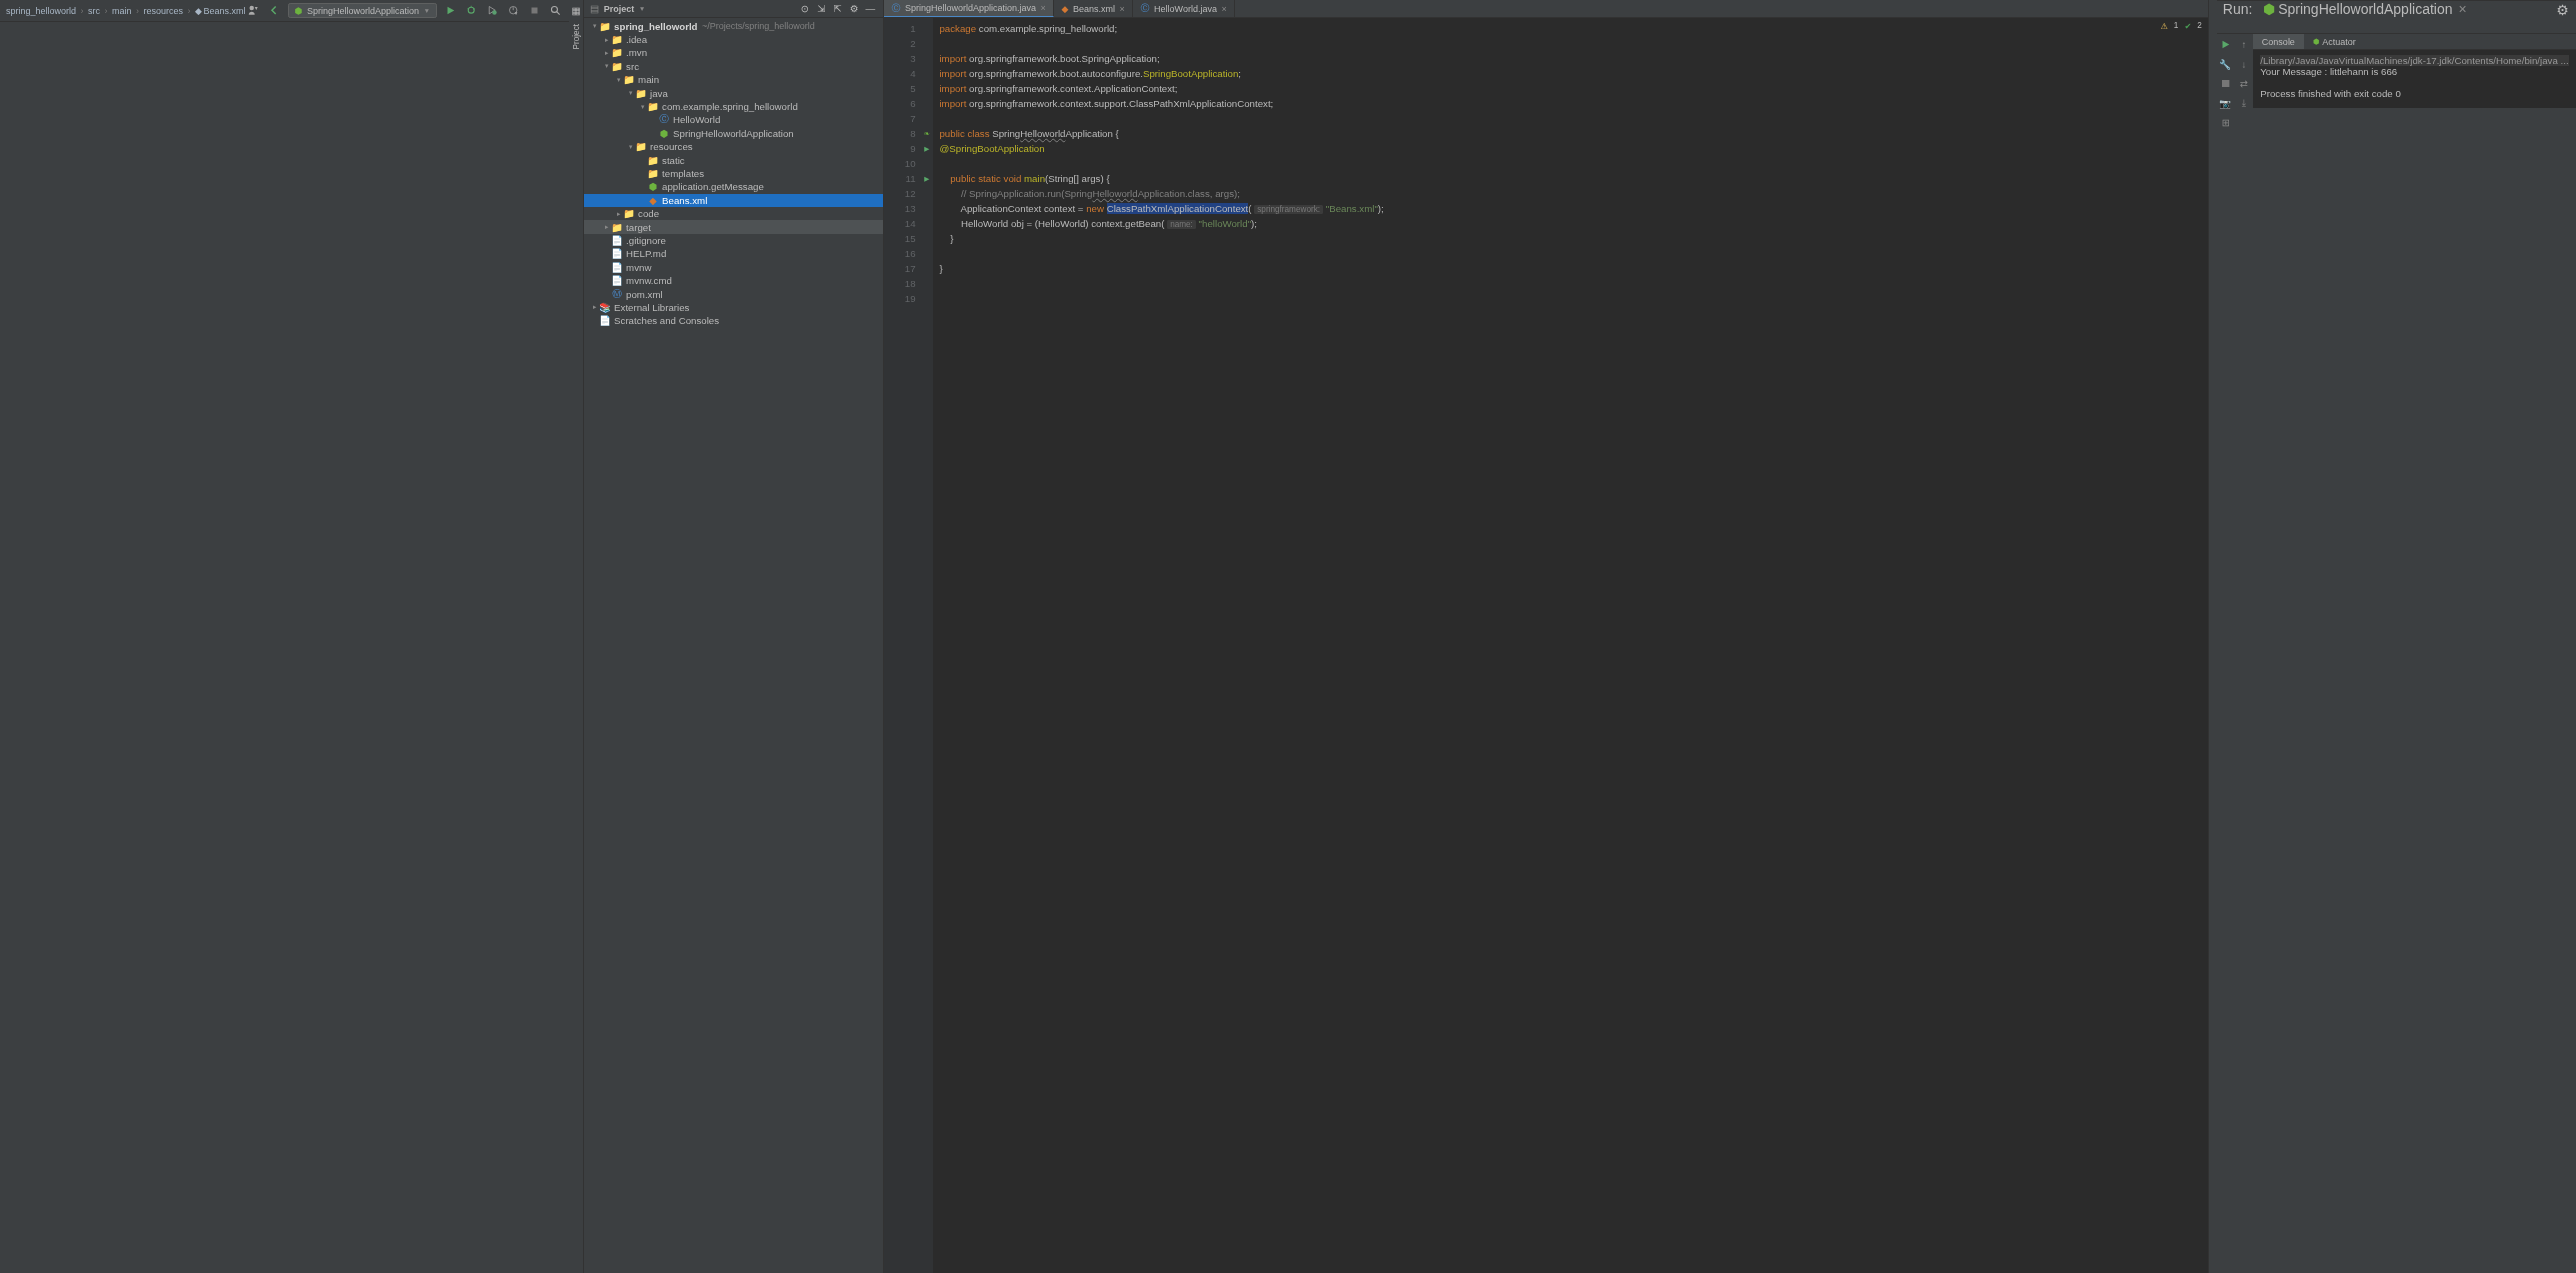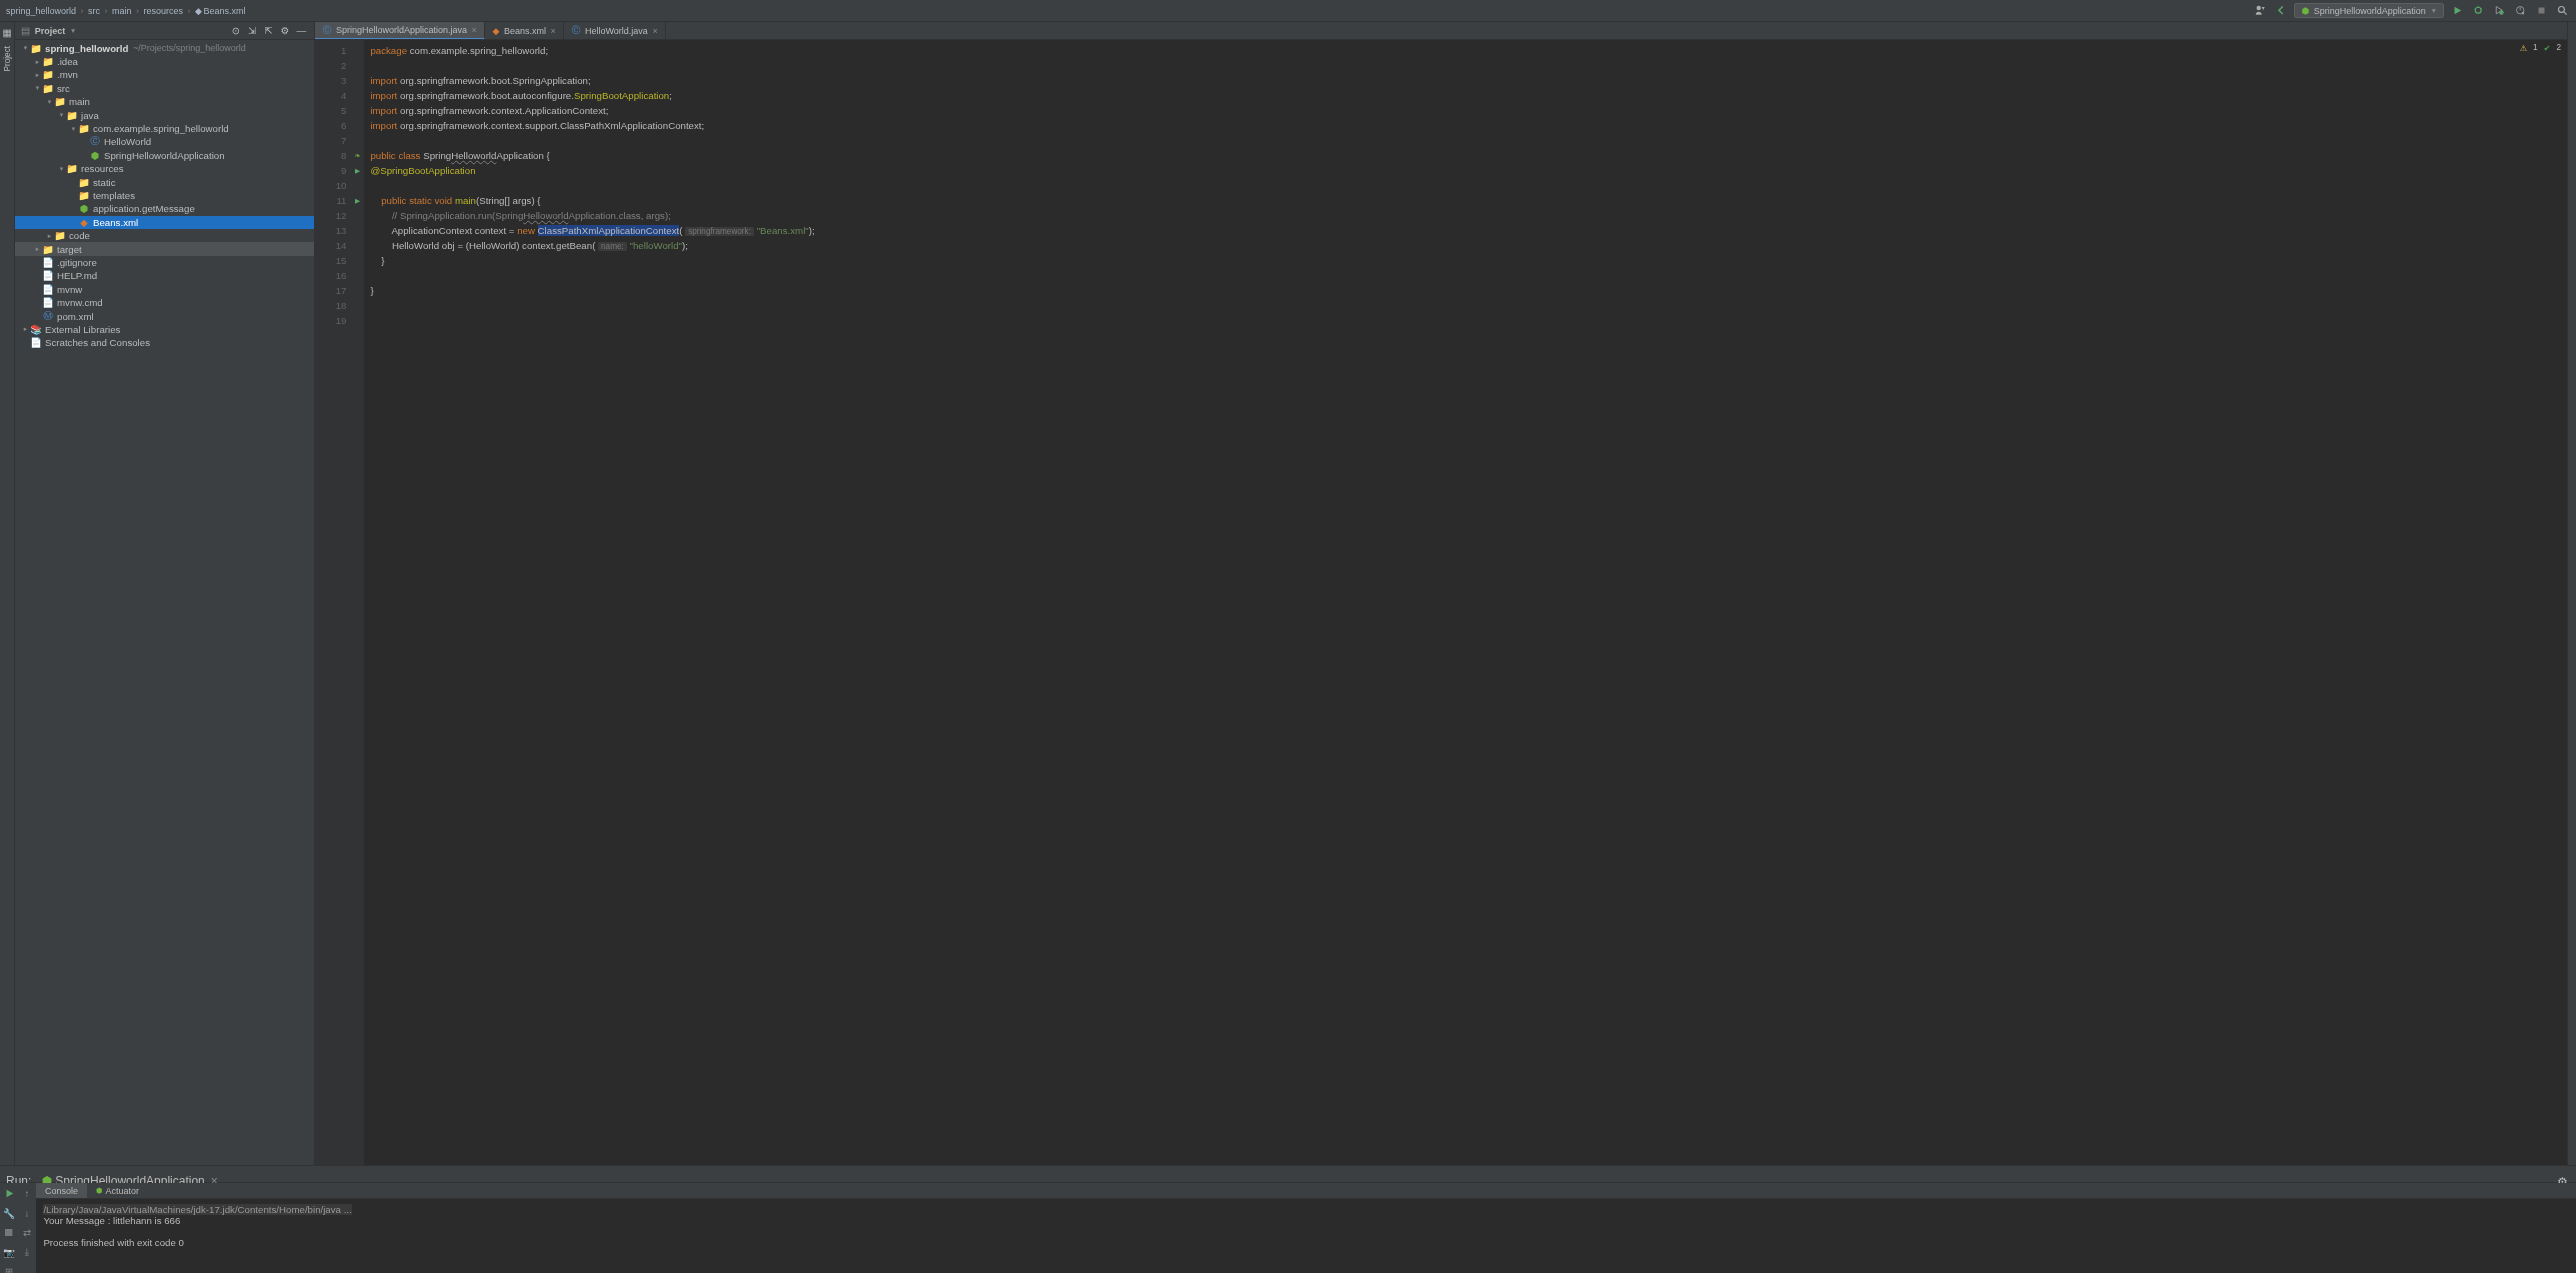--- a/index.html
+++ b/index.html
@@ -1,17 +1,17 @@
 <!DOCTYPE html>
 <html style="font-size:12px"><head>
 <meta charset="utf-8">
 <style>
 * { margin: 0; padding: 0; box-sizing: border-box; font-family: -apple-system, BlinkMacSystemFont, "Segoe UI", sans-serif; }
 body { background: #3c3f41; color: #bbbbbb; font-size: 9.7px; overflow: hidden; }
-.root { display: flex; flex-direction: column; height: 100vh; width: 100vw; }
+.root { display: flex; flex-direction: row; height: 100vh; width: 100vw; }
 
 
 .topbar { height: 22px; background: #3c3f41; display: flex; align-items: center; padding: 0 6px; border-bottom: 0.7px solid #323232; }
 .breadcrumb { display: flex; align-items: center; gap: 1.5px; font-size: 9px; }
 .breadcrumb span { color: #a9b7c6; }
 .breadcrumb .sep { color: #777; padding: 0 3px; }
 .breadcrumb .sep::before { content: "›"; }
 .topbar-right { margin-left: auto; display: flex; align-items: center; gap: 6px; }
 .run-config { background: #4c5052; border: 0.7px solid #5e6060; border-radius: 2.2px; padding: 1.5px 6px; display: flex; align-items: center; gap: 4.5px; font-size: 9px; }
 .icon-btn { width: 15px; height: 15px; display: flex; align-items: center; justify-content: center; cursor: pointer; }
@@ -59,21 +59,21 @@
 .ann { color: #bbb529; }
 .hint { color: #787878; background: #3b3b3b; padding: 0 3px; border-radius: 1.5px; font-size: 8.2px; }
 .hl { background: #214283; }
 .wavy { text-decoration: underline wavy #808080; }
 .inspection { position: absolute; top: 3px; right: 6px; display: flex; gap: 6px; font-size: 8.2px; }
 .warn-icon { color: #f2c55c; }
 .check-icon { color: #499c54; }
 
 
 .run-panel { height: 108px; background: #2b2b2b; border-top: 0.7px solid #323232; display: flex; flex-direction: column; }
-.run-header { height: 16.4px; display: flex; align-items: flex-start; padding: 8px 6px; background: #3c3f41; font-size: 12px; border-bottom: 0.7px solid #323232; }
+.run-header { height: 16.4px; display: flex; align-items: flex-end; padding: 16px 6px; background: #3c3f41; font-size: 14px; border-bottom: 0.7px solid #323232; }
 .run-header .run-label { color: #bbb; margin-right: 6px; }
 .run-header .run-tab { display:flex; align-items:center; gap:3px; padding: 0 4.5px; }
 .run-subtabs { height: 16.4px; display: flex; align-items: stretch; background: #3c3f41; border-bottom: 0.7px solid #323232; }
 .run-subtab { padding: 0 9px; display:flex; align-items:center; font-size: 9px; cursor:pointer; gap:3px; }
 .run-subtab.active { background: #4e5254; }
 .run-content { flex: 1; display: flex; }
 .run-left-tools { width: 18px; background: #3c3f41; display: flex; flex-direction: column; align-items: center; padding-top: 3px; gap: 4.5px; }
 .run-left-tools2 { width: 18px; background: #3c3f41; display: flex; flex-direction: column; align-items: center; padding-top: 3px; gap: 4.5px; }
 .console { flex: 1; padding: 4.5px 7.4px; font-family: Menlo, Consolas, monospace; font-size: 9.7px; color: #bbb; overflow:auto; }
 .console .dim { background: #3a3a3a; color: #999; }

